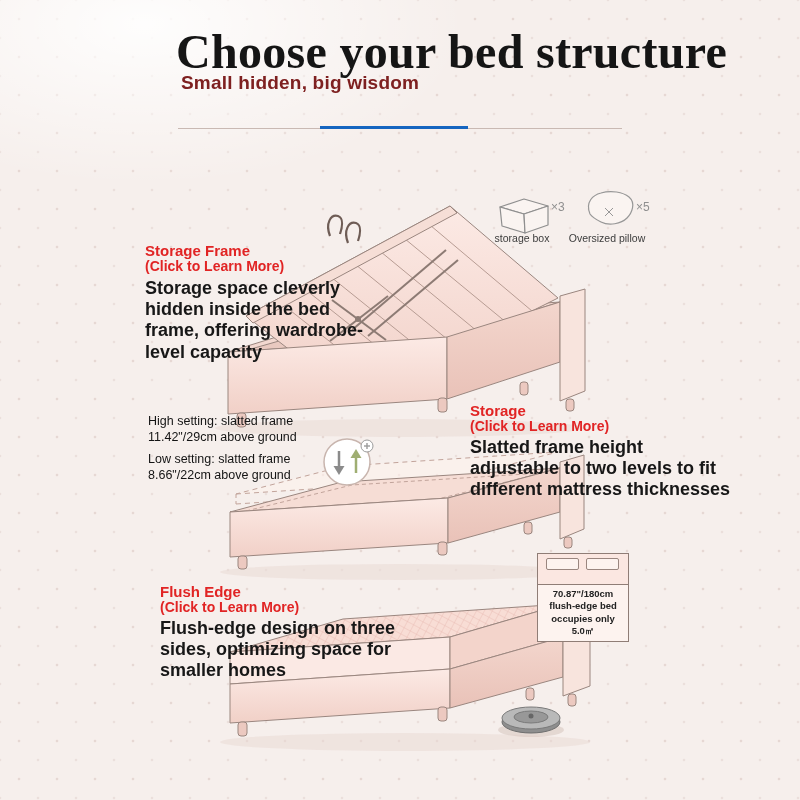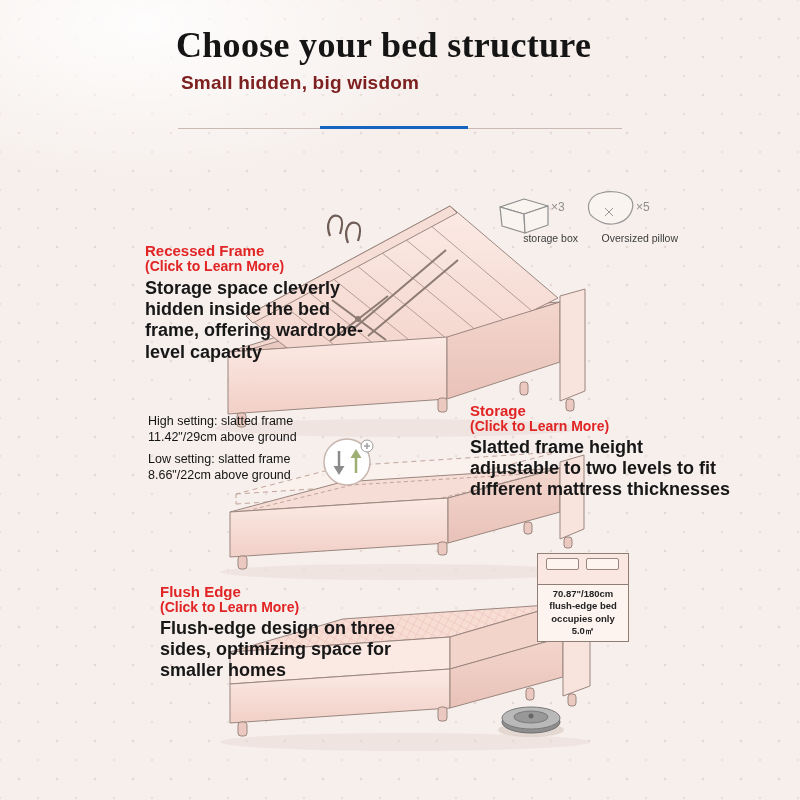--- a/index.html
+++ b/index.html
@@ -9,30 +9,30 @@
     background-color:#f6efec;
     background-image:
       radial-gradient(ellipse 520px 260px at 18% 3%, rgba(255,255,255,.9), rgba(255,255,255,0) 62%),
       radial-gradient(rgba(205,178,172,.38) 1.5px, transparent 1.6px),
       radial-gradient(rgba(205,178,172,.26) 1.5px, transparent 1.6px);
     background-size:auto,38px 38px,38px 38px;
     background-position:0 0,0 0,19px 19px;
   }
   .canvas > div{position:absolute;}
   .art{position:absolute;left:0;top:0;}
-  .title{left:176px;top:24px;font-family:"Liberation Serif",serif;font-size:36px;font-weight:700;color:#151515;letter-spacing:.3px;}
+  .title{left:176px;top:24px;font-family:"Liberation Serif",serif;font-size:48px;font-weight:700;color:#151515;letter-spacing:.3px;}
   .subtitle{left:181px;top:72px;font-size:19px;font-weight:700;color:#7e2020;letter-spacing:.2px;}
   .divider{left:178px;top:128px;width:444px;height:1px;background:#c9b9b3;}
   .divider-accent{position:absolute;left:142px;top:-2px;width:148px;height:3px;background:#1565c0;}
   .red-h{font-size:15px;font-weight:700;color:#e12424;}
   .red-cta{font-size:14px;font-weight:700;color:#e12424;cursor:pointer;}
   .desc{font-size:18px;font-weight:700;color:#171717;line-height:1.18;}
   .setting{font-size:12.5px;font-weight:400;color:#141414;line-height:1.25;}
   .count{font-size:12px;color:#8f8f8f;}
-  .caption{font-size:10.5px;color:#3c3c3c;text-align:right;margin-left:24px;}
+  .caption{font-size:10.5px;color:#3c3c3c;text-align:center;}
   .floorplan{left:537px;top:553px;width:92px;border:1px solid #8f7d76;background:#fdf3ef;box-sizing:border-box;}
   .fp-bed{position:relative;height:30px;border-bottom:1px solid #8f7d76;background:#fbe7e1;}
   .fp-pillow{position:absolute;top:4px;width:33px;height:12px;border:1px solid #9a867f;border-radius:2px;background:#fdf3ef;box-sizing:border-box;}
   .fp-pillow.p1{left:8px;}
   .fp-pillow.p2{left:48px;}
   .fp-caption{padding:3px 2px 4px;text-align:center;font-size:9.5px;line-height:1.3;color:#222;font-weight:600;}
 </style>
 </head>
 <body>
 
@@ -162,21 +162,21 @@
   <div class="subtitle">Small hidden, big wisdom</div>
   <div class="divider">
     <div class="divider-accent"></div>
   </div>
 
   <div class="count" style="left:551px;top:200px">×3</div>
   <div class="count" style="left:636px;top:200px">×5</div>
   <div class="caption" style="left:490px;top:232px;width:64px">storage box</div>
   <div class="caption" style="left:560px;top:232px;width:94px">Oversized pillow</div>
 
-  <div class="red-h" style="left:145px;top:242px">Recessed Frame</div>
+  <div class="red-h" style="left:145px;top:242px">Storage Frame</div>
   <div class="red-cta" style="left:145px;top:258px">(Click to Learn More)</div>
   <div class="desc" style="left:145px;top:278px;width:222px">Storage space cleverly hidden inside the bed frame, offering wardrobe-level capacity</div>
 
   <div class="setting" style="left:148px;top:414px;width:170px">High setting: slatted frame 11.42"/29cm above ground</div>
   <div class="setting" style="left:148px;top:452px;width:170px">Low setting: slatted frame 8.66"/22cm above ground</div>
 
   <div class="red-h" style="left:470px;top:402px">Storage</div>
   <div class="red-cta" style="left:470px;top:418px">(Click to Learn More)</div>
   <div class="desc" style="left:470px;top:437px;width:262px">Slatted frame height adjustable to two levels to fit different mattress thicknesses</div>
 

